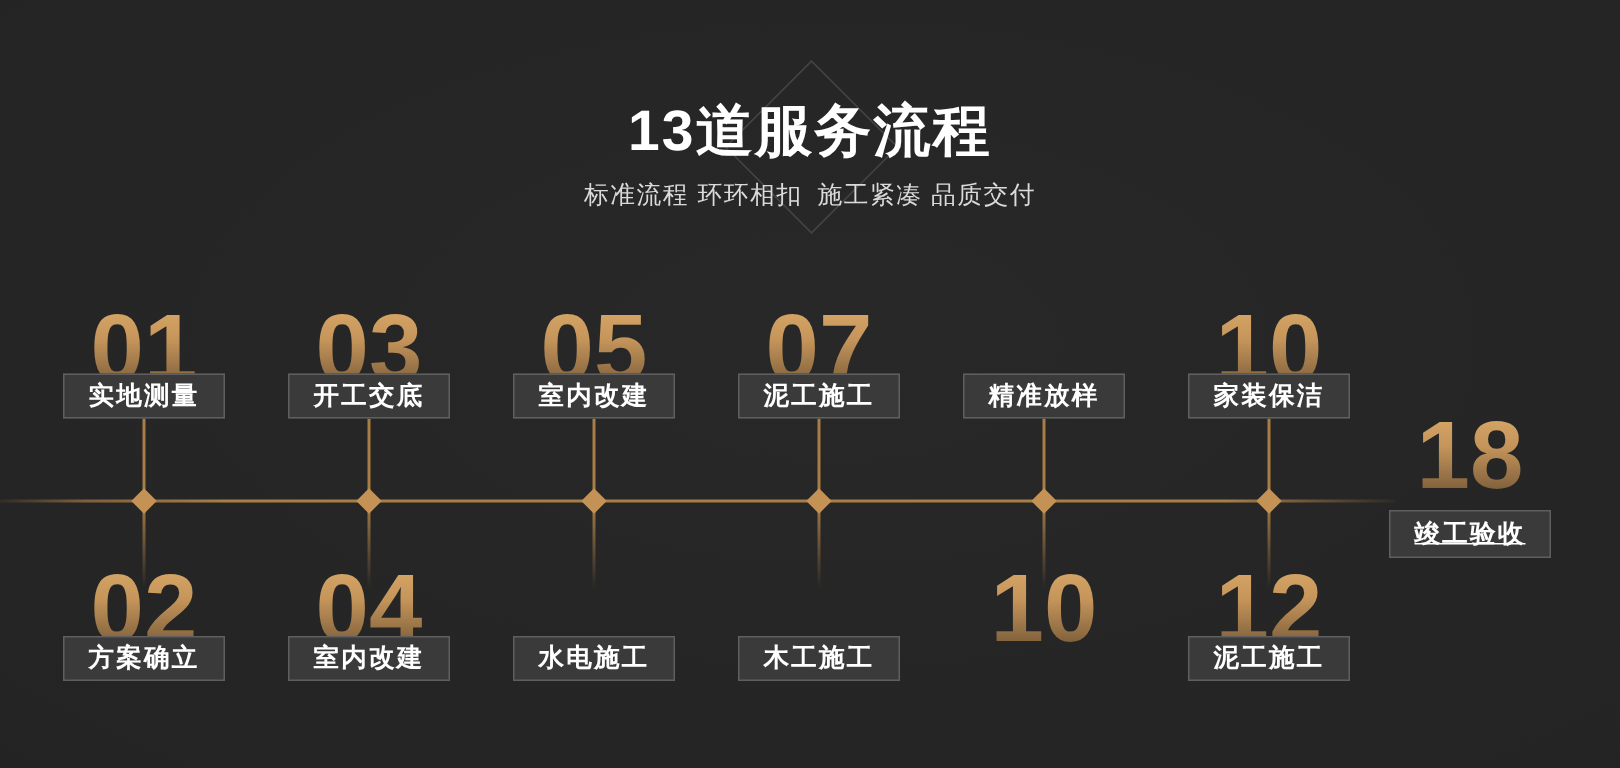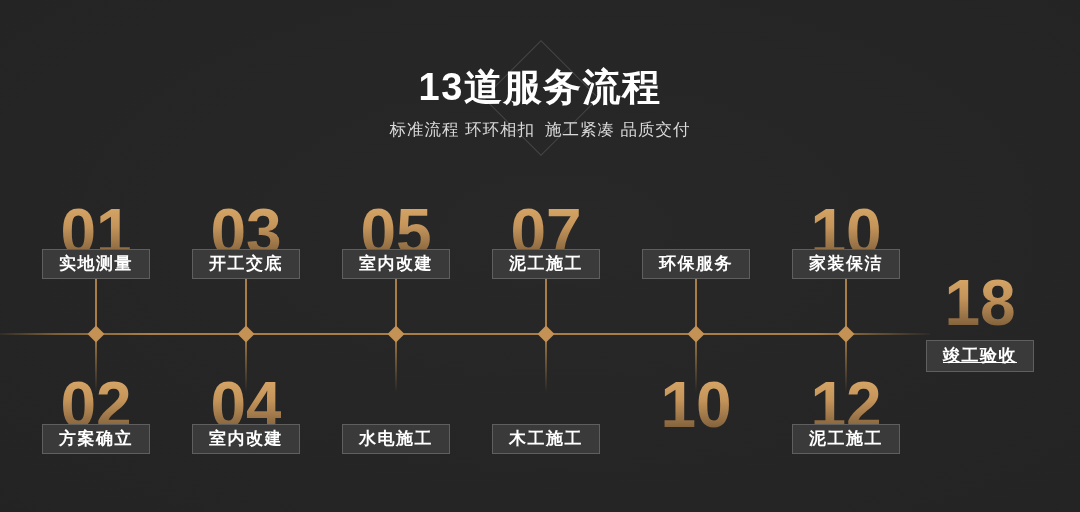--- a/index.html
+++ b/index.html
@@ -126,21 +126,21 @@
     <div class="vline v-bottom"></div>
     <div class="node"></div>
     <div class="labelbox label-top">泥工施工</div>
     <div class="labelbox label-bottom">木工施工</div>
   </div>
 
   <div class="col" style="left:621px">
     <div class="vline v-top"></div>
     <div class="vline v-bottom"></div>
     <div class="node"></div>
-    <div class="labelbox label-top">环保服务</div>
+    <div class="labelbox label-top">精准放样</div>
     <div class="num num-bottom">10</div>
   </div>
 
   <div class="col" style="left:771px">
     <div class="num num-top">10</div>
     <div class="vline v-top"></div>
     <div class="vline v-bottom"></div>
     <div class="node"></div>
     <div class="labelbox label-top">家装保洁</div>
     <div class="num num-bottom">12</div>

